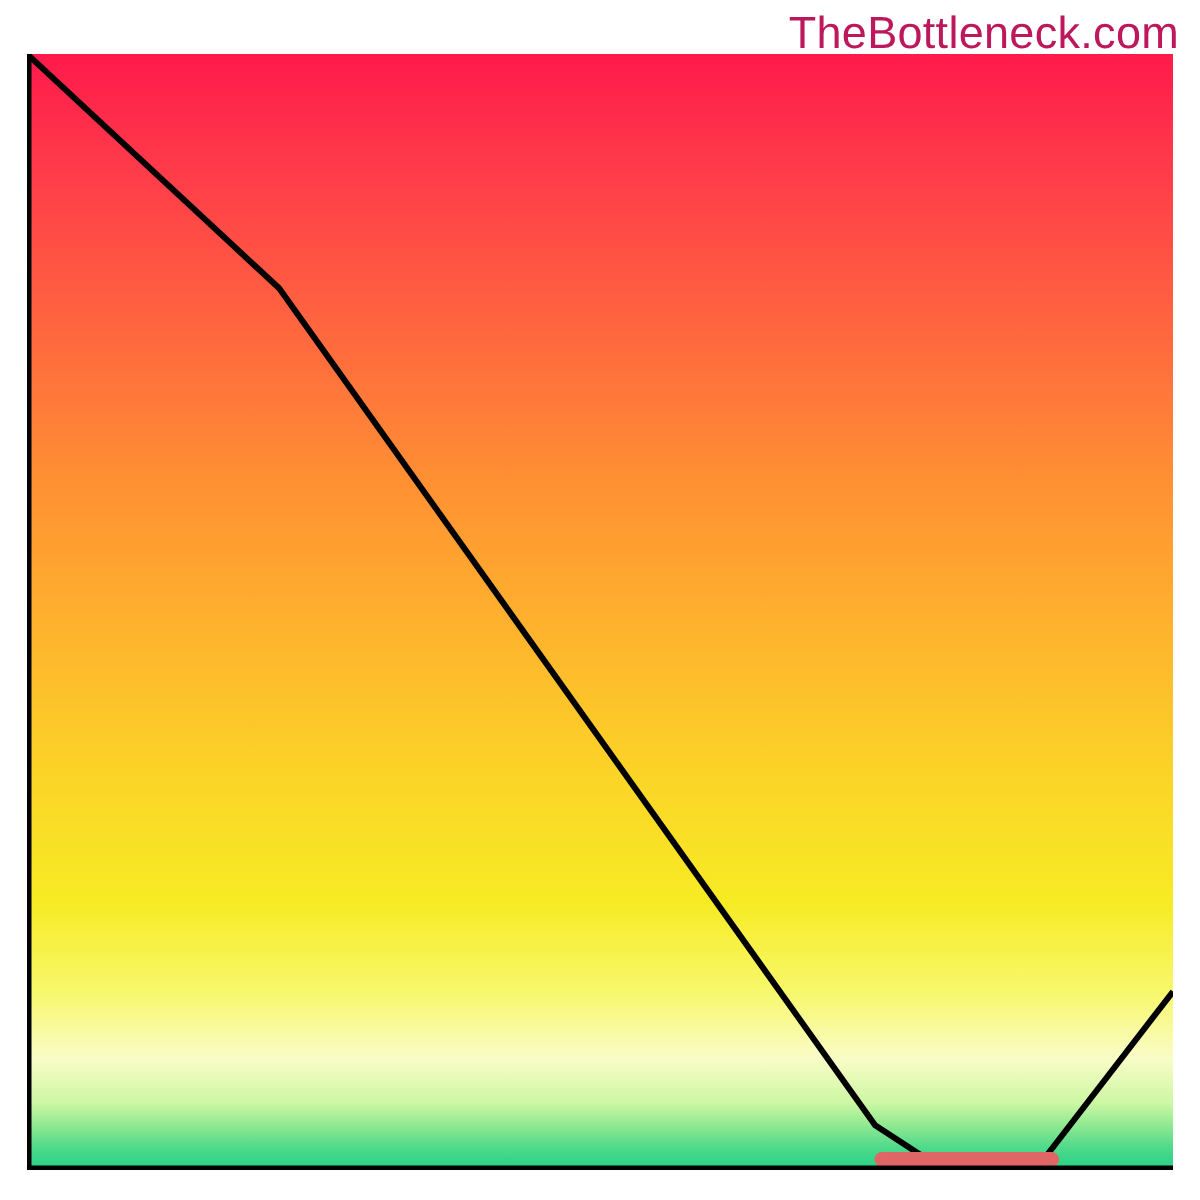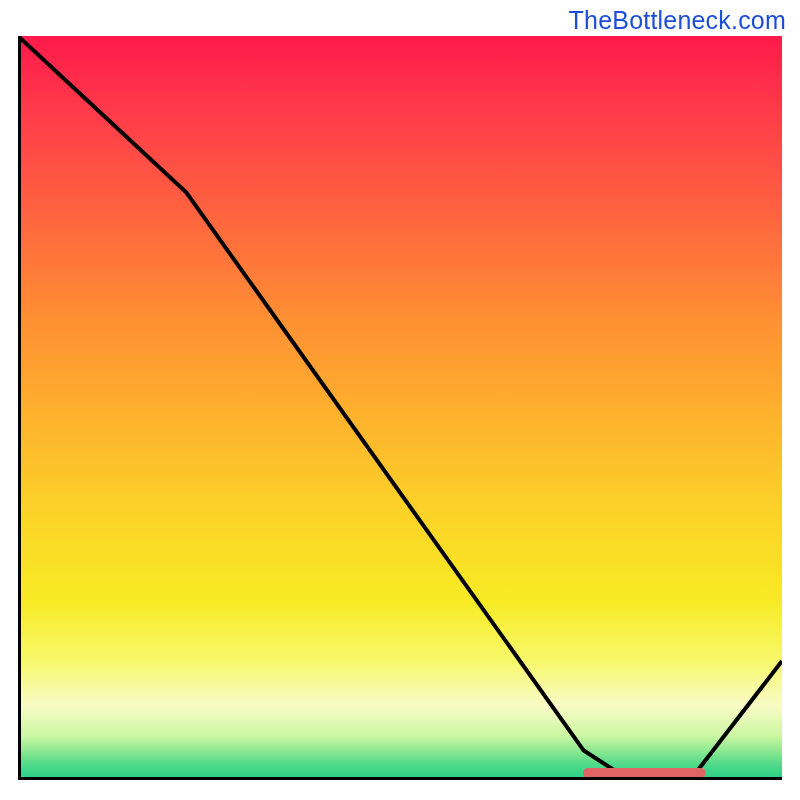--- a/index.html
+++ b/index.html
@@ -13,22 +13,22 @@
   }
   .wrap {
     position: relative;
     width: 800px;
     height: 800px;
   }
   .attribution {
     position: absolute;
     top: 6px;
     right: 14px;
-    font-size: 25px;
-    color: #1d4ed8;
+    font-size: 30px;
+    color: #be185d;
     font-weight: 400;
     letter-spacing: 0.2px;
   }
   .chart-area {
     position: absolute;
     left: 18px;
     top: 36px;
     width: 764px;   
     height: 744px;  
     box-sizing: border-box;

